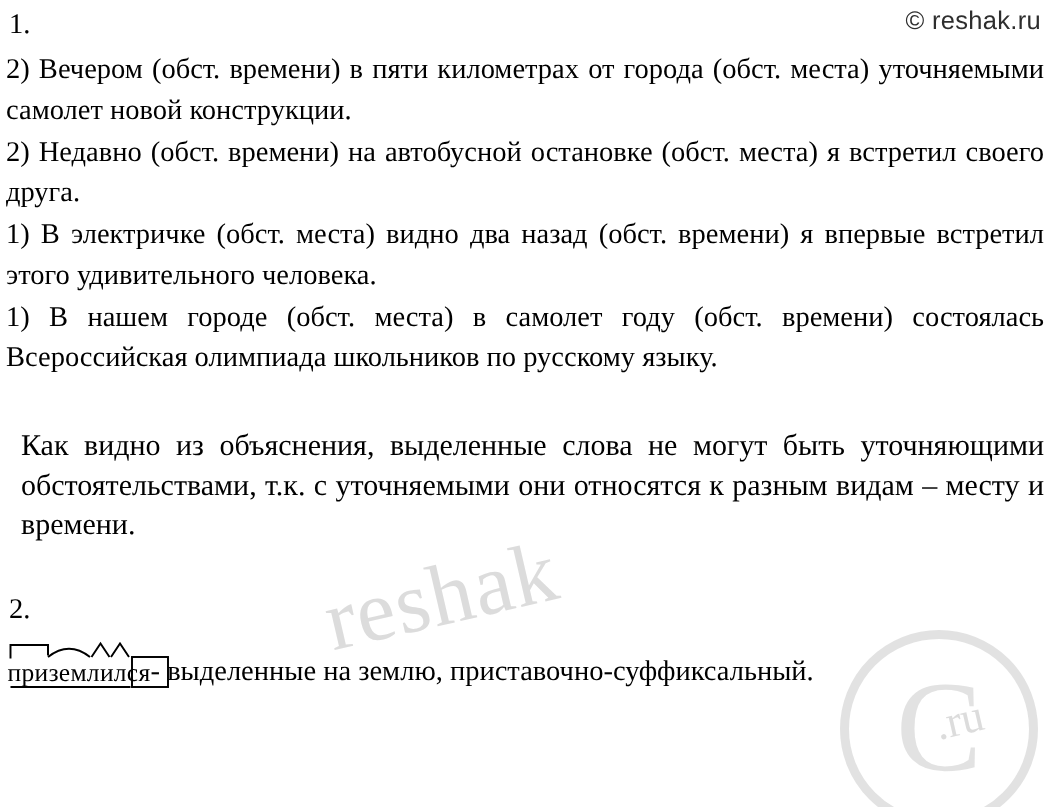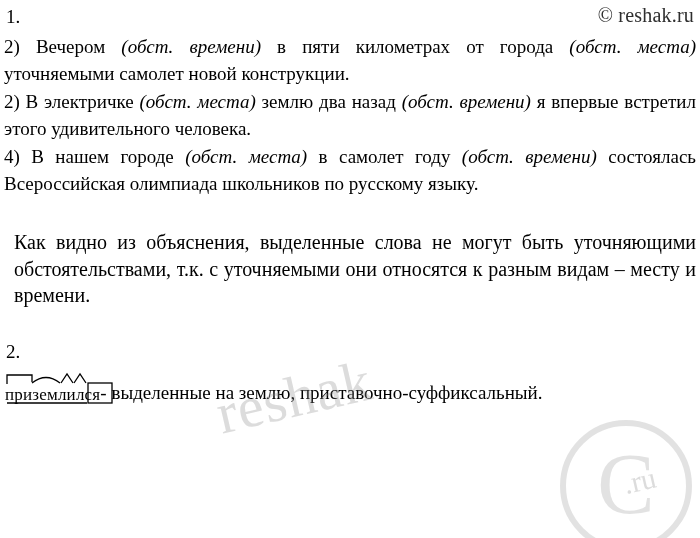--- a/index.html
+++ b/index.html
@@ -19,42 +19,41 @@
     position: relative;
     width: 700px;
     height: 538px;
     box-sizing: border-box;
     padding: 4px 2px 0 2px;
   }
   .watermark-top {
     position: absolute;
     top: 4px;
     right: 6px;
-    font-family: Liberation Serif, serif;
-    font-size: 20px;
+    font-family: Liberation Sans, sans-serif;
+    font-size: 17px;
     color: #2e2e2e;
     letter-spacing: 0.2px;
   }
   .item-number {
     font-size: 19px;
     line-height: 26px;
     margin: 0 0 4px 4px;
   }
   .para {
     font-size: 19px;
     line-height: 26.5px;
     text-align: justify;
     margin: 0 0 2px 2px;
     padding-right: 2px;
   }
   .para span.bold {
     font-weight: normal;
   }
   .para span.ital {
-    font-style: italic;
     margin-top: 35px;
   }
   .note {
     font-size: 20px;
     line-height: 26.5px;
     text-align: justify;
     margin: 0 2px 0 12px;
   }
   .spacer-lg {
     height: 30px;
@@ -146,27 +145,30 @@
 <div class="page">
 
   <div class="watermark-top">© reshak.ru</div>
 
   <div class="item-number">1.</div>
 
   <p class="para">
     <span>2) Вечером </span><span class="ital">(обст. времени)</span><span> </span><span class="bold">в пяти километрах от города</span><span> </span><span class="ital">(обст. места)</span><span> уточняемыми самолет новой конструкции.</span>
   </p>
 
-
-  <p class="para">
-    <span>2) В электричке </span><span class="ital">(обст. места)</span><span> </span><span class="bold">землю два назад</span><span> </span><span class="ital">(обст. времени)</span><span> я впервые встретил этого удивительного человека.</span>
-  </p>
-
-  <p class="para">
-    <span>4) В нашем городе </span><span class="ital">(обст. места)</span><span> </span><span class="bold">в самолет году</span><span> </span><span class="ital">(обст. времени)</span><span> состоялась Всероссийская олимпиада школьников по русскому языку.</span>
+  <p class="para">
+    <span>2) Недавно </span><span class="ital">(обст. времени)</span><span> </span><span class="bold">на автобусной остановке</span><span> </span><span class="ital">(обст. места)</span><span> я встретил своего друга.</span>
+  </p>
+
+  <p class="para">
+    <span>1) В электричке </span><span class="ital">(обст. места)</span><span> </span><span class="bold">видно два назад</span><span> </span><span class="ital">(обст. времени)</span><span> я впервые встретил этого удивительного человека.</span>
+  </p>
+
+  <p class="para">
+    <span>1) В нашем городе </span><span class="ital">(обст. места)</span><span> </span><span class="bold">в самолет году</span><span> </span><span class="ital">(обст. времени)</span><span> состоялась Всероссийская олимпиада школьников по русскому языку.</span>
   </p>
 
   <div class="spacer-lg"></div>
 
   <p class="note">Как видно из объяснения, выделенные слова не могут быть уточняющими обстоятельствами, т.к. с уточняемыми они относятся к разным видам – месту и времени.</p>
 
   <div class="spacer-lg"></div>
 
   <div class="item-number-2">2.</div>
 

